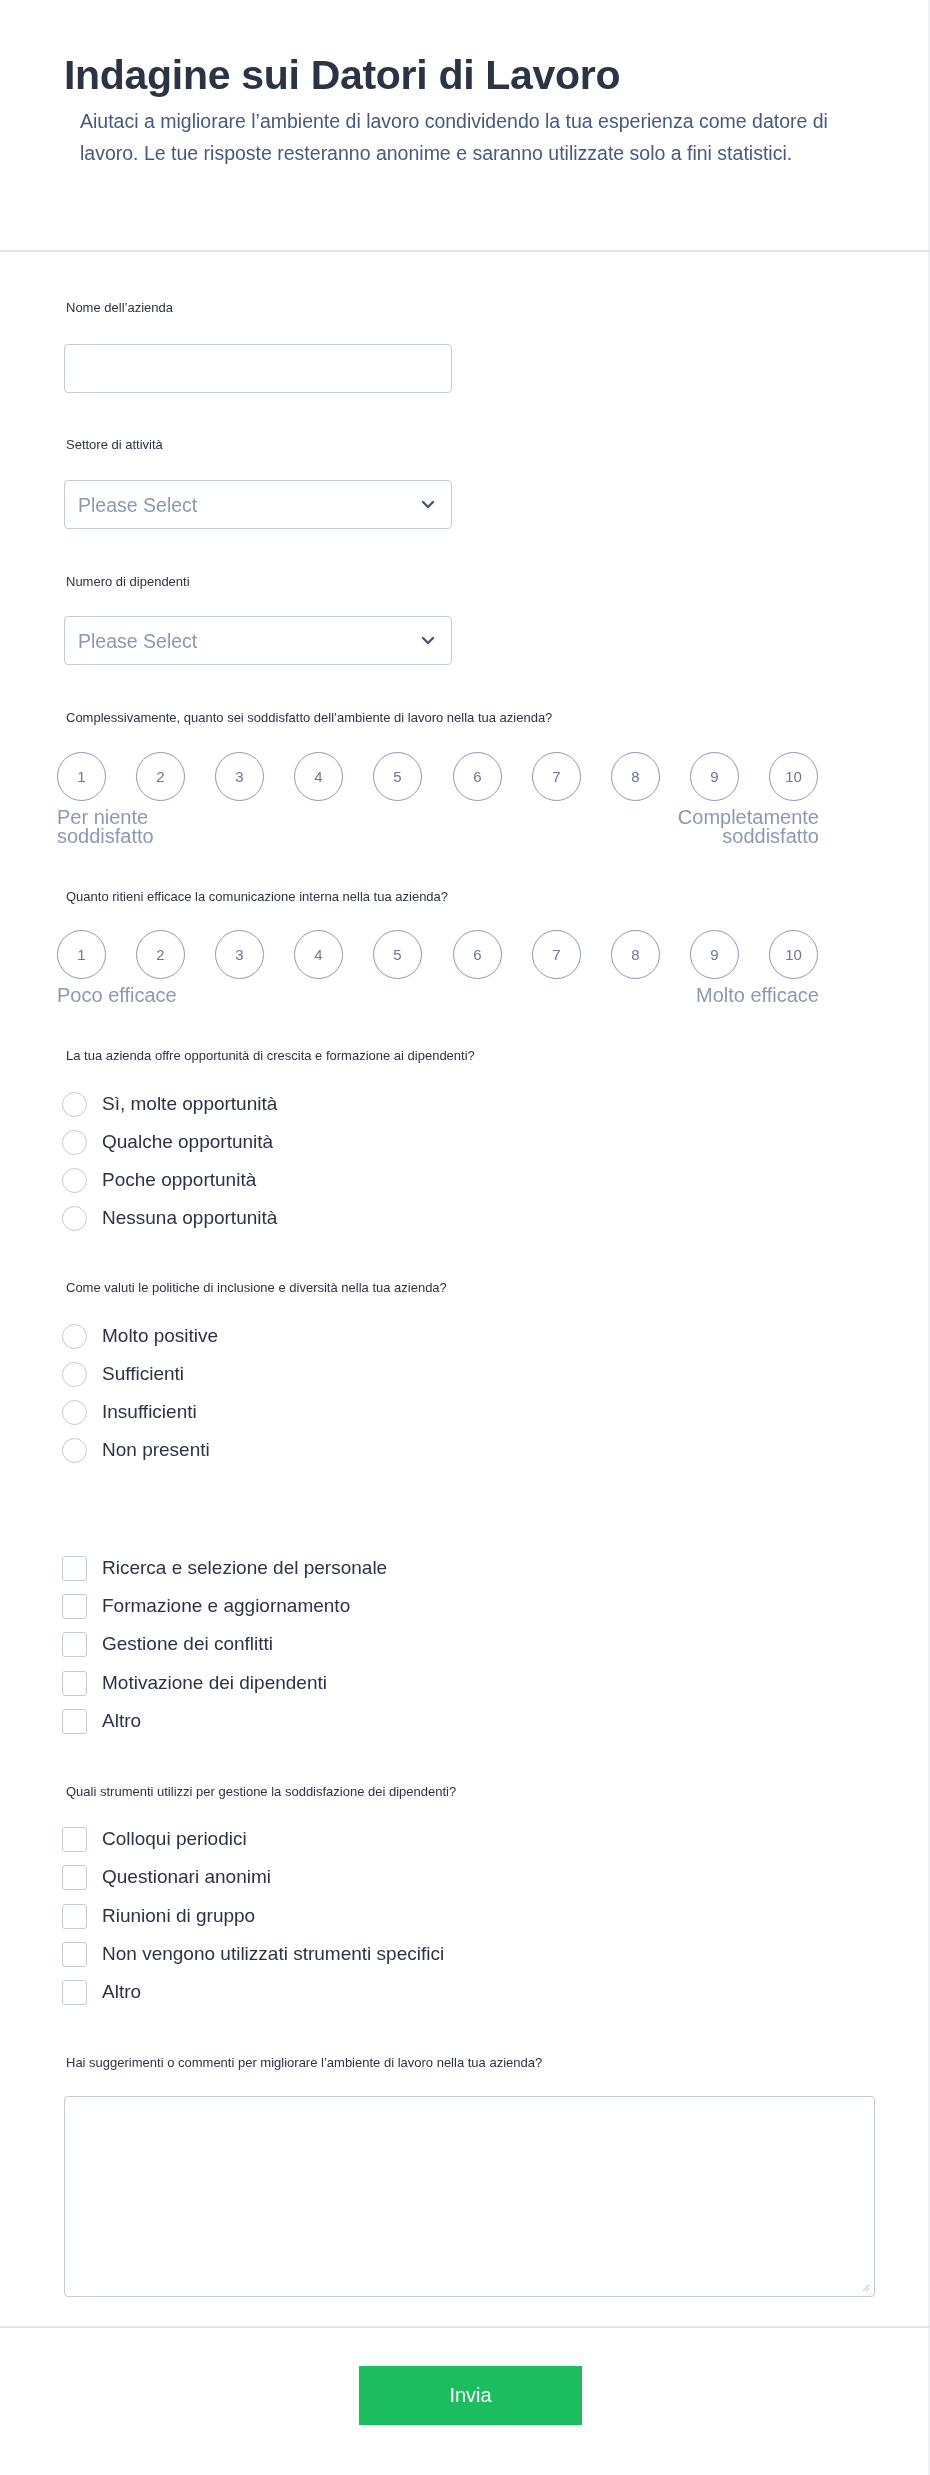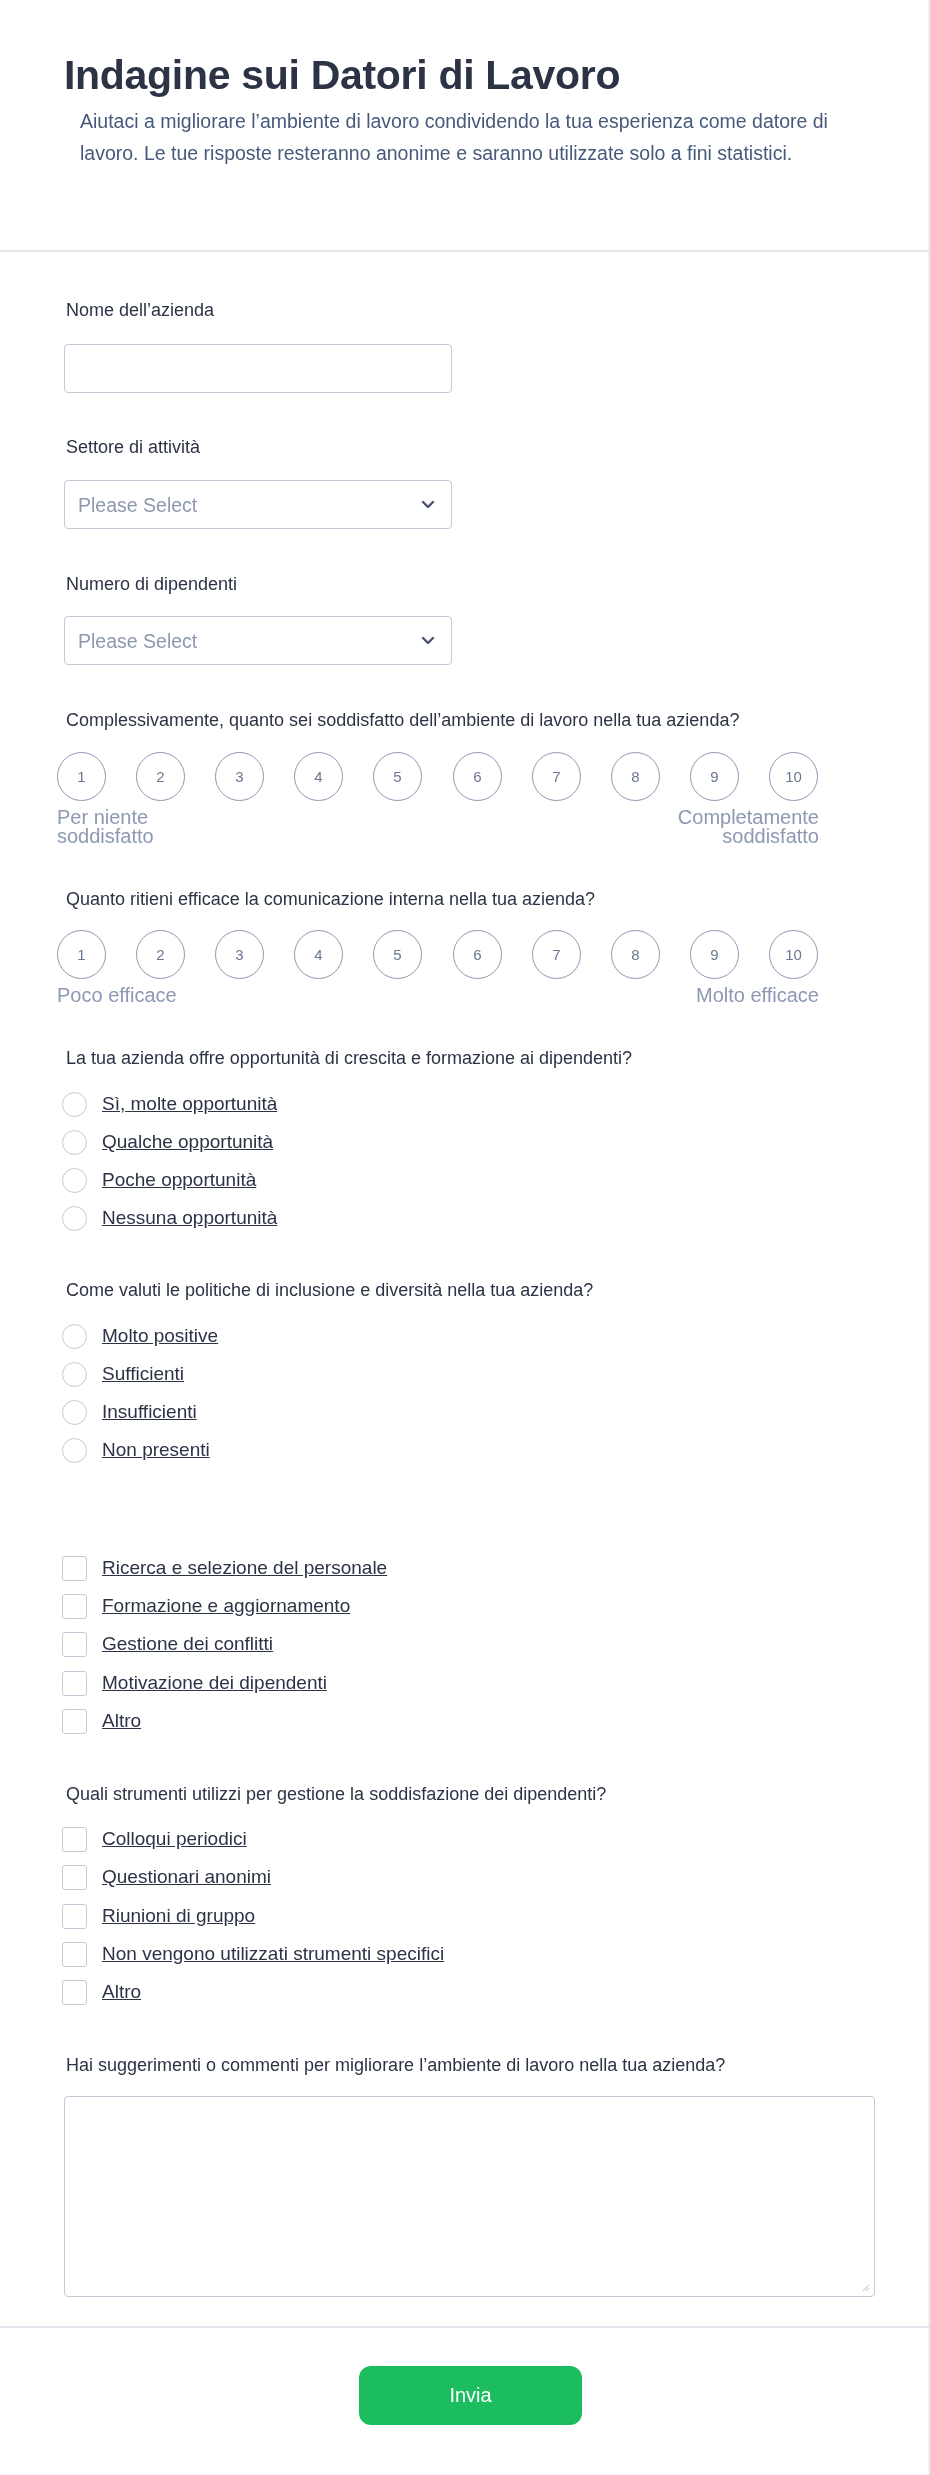--- a/index.html
+++ b/index.html
@@ -5,41 +5,41 @@
   * { box-sizing: border-box; margin: 0; padding: 0; }
   html, body { width: 930px; height: 2475px; background: #ffffff; overflow: hidden; }
   body { font-family: "Liberation Sans", "DejaVu Sans", sans-serif; color: #2c3345; position: relative; }
   .page { position: relative; width: 930px; height: 2475px; border-right: 2px solid #eef0f4; }
   .abs { position: absolute; }
 
   .title { left: 64px; top: 52px; font-size: 41px; font-weight: 700; color: #2c3345; letter-spacing: -0.3px; white-space: nowrap; }
   .desc { left: 80px; top: 106px; width: 810px; font-size: 19.5px; line-height: 31.5px; color: #475a7c; }
   .divider { left: 0; width: 930px; height: 2px; background: #e3e5ec; }
 
-  .label { left: 66px; font-size: 18px; color: #2c3345; white-space: nowrap; }
+  .label { left: 66px; font-size: 13px; color: #2c3345; white-space: nowrap; }
 
   .textbox { left: 64px; width: 388px; height: 49px; border: 1.5px solid #c3cad8; border-radius: 4px; background: #fff; padding: 0 12px; font-size: 19px; color: #2c3345; outline: none; font-family: "Liberation Sans", sans-serif; }
 
   .select { left: 64px; width: 388px; height: 49px; border: 1.5px solid #c3cad8; border-radius: 4px; background: #fff; cursor: pointer; }
   .select .ph { position: absolute; left: 13px; top: 13px; font-size: 19.5px; color: #8d98ad; }
   .select .chev { position: absolute; right: 14px; top: 14px; width: 18px; height: 18px; }
 
   .rating { left: 57px; width: 762px; height: 50px; }
   .circle { position: absolute; top: 0; width: 49px; height: 49px; border: 1.5px solid #8d98b3; border-radius: 50%; display: flex; align-items: center; justify-content: center; font-size: 15px; color: #6b7893; cursor: pointer; background: #fff; }
   .scale-lbl { font-size: 20px; color: #8d98b3; line-height: 19px; }
 
-  .opt { left: 62px; height: 26px; display: flex; align-items: center; cursor: pointer; text-decoration: underline; }
+  .opt { left: 62px; height: 26px; display: flex; align-items: center; cursor: pointer; }
   .radio { width: 25px; height: 25px; border: 1.5px solid #c3cad8; border-radius: 50%; background: #fff; flex: none; }
   .check { width: 25px; height: 25px; border: 1.5px solid #c3cad8; border-radius: 3px; background: #fff; flex: none; }
   .opt-text { margin-left: 15px; font-size: 19px; color: #2c3345; white-space: nowrap; }
 
   .textarea { left: 64px; width: 811px; height: 201px; border: 1.5px solid #c3cad8; border-radius: 4px; background: #fff; resize: none; outline: none; }
   .grip { position: absolute; right: 4px; bottom: 4px; width: 10px; height: 10px; }
 
-  .submit { left: 359px; top: 2366px; width: 223px; height: 59px; background: #1bbd5e; border-radius: 12px; border: none; color: #ffffff; font-size: 20px; display: flex; align-items: center; justify-content: center; cursor: pointer; font-family: "Liberation Sans", sans-serif; }
+  .submit { left: 359px; top: 2366px; width: 223px; height: 59px; background: #1bbd5e; border-radius: 0; border: none; color: #ffffff; font-size: 20px; display: flex; align-items: center; justify-content: center; cursor: pointer; font-family: "Liberation Sans", sans-serif; }
 </style>
 </head>
 <body>
 
 <div class="page">
 
   <h1 class="abs title">Indagine sui Datori di Lavoro</h1>
   <p class="abs desc">Aiutaci a migliorare l’ambiente di lavoro condividendo la tua esperienza come datore di lavoro. Le tue risposte resteranno anonime e saranno utilizzate solo a fini statistici.</p>
   <div class="abs divider" style="top:250px"></div>
 

